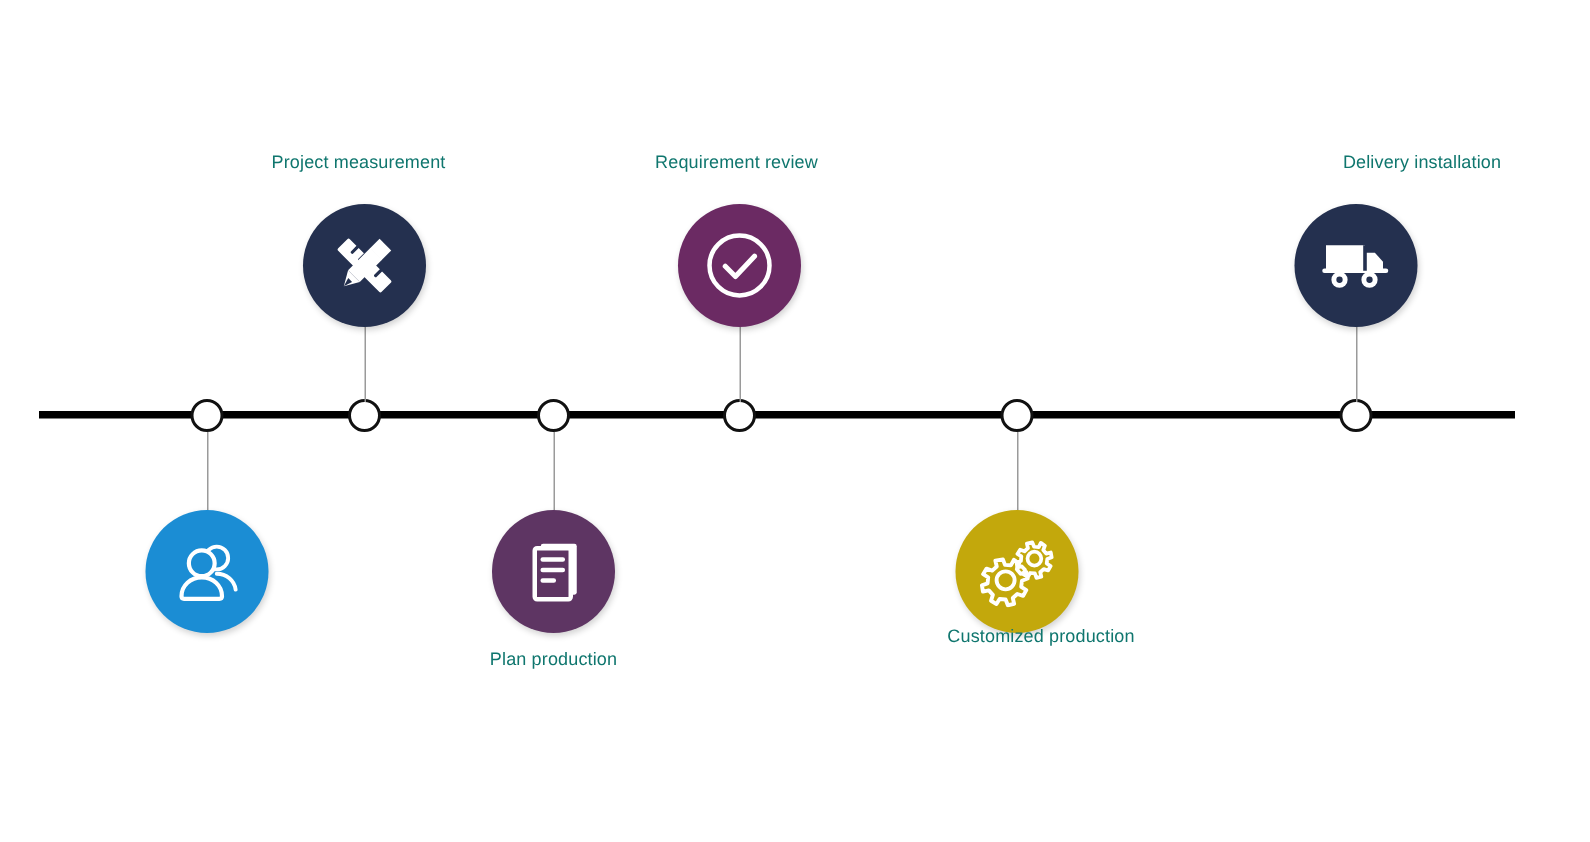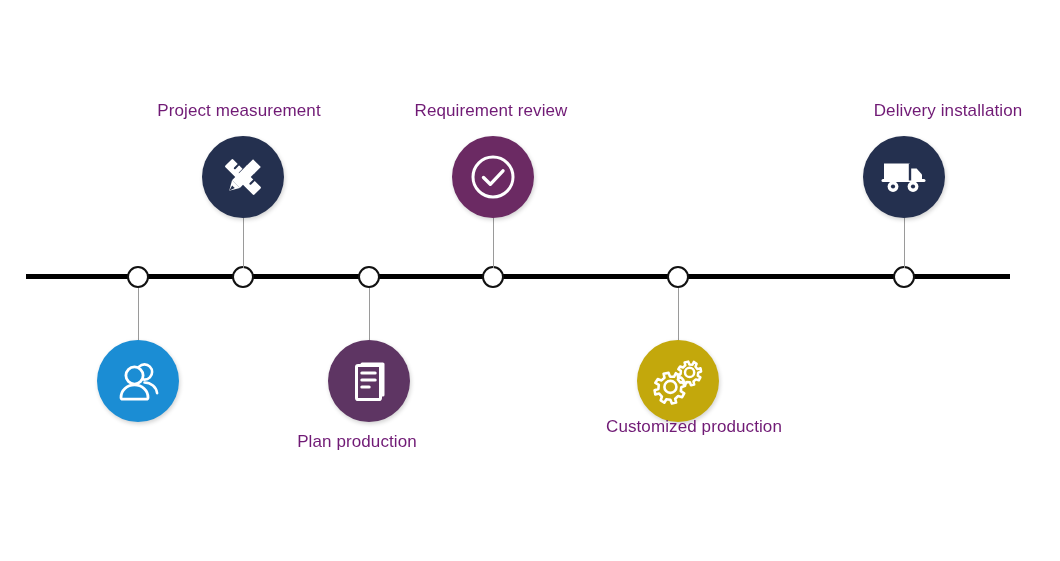--- a/index.html
+++ b/index.html
@@ -65,22 +65,22 @@
     justify-content: center;
     box-shadow: 1px 2px 4px rgba(0,0,0,0.18);
   }
   .badge svg {
     display: block;
   }
 
   
   .caption {
     position: absolute;
-    font-size: 17px;
-    color: #701a75;
+    font-size: 12px;
+    color: #0f766e;
     white-space: nowrap;
     transform: translateX(-50%);
     letter-spacing: 0.1px;
   }
 </style>
 </head>
 <body>
 
 <div id="stage">
 
@@ -125,21 +125,21 @@
   <div class="stem" style="left:369px; top:288px; height:54px;"></div>
   <div class="badge" style="left:369px; top:381px; background:#5e3563;">
     <span>
       <svg width="42" height="44" viewBox="0 0 42 44" fill="none">
         <rect x="12.5" y="3.5" width="24" height="34" rx="1.6" fill="#ffffff"></rect>
         <rect x="8.5" y="6.5" width="24" height="34" rx="1.6" fill="#5e3563" stroke="#ffffff" stroke-width="3"></rect>
         <path d="M13.8 14h13.4M13.8 21h13.4M13.8 28h7.4" stroke="#ffffff" stroke-width="3" stroke-linecap="round"></path>
       </svg>
     </span>
   </div>
-  <div class="caption" style="left:357px; top:432px;">Plan production</div>
+  <div class="caption" style="left:369px; top:432px;">Plan production</div>
 
   <div class="node" style="left:493px;"></div>
   <div class="stem" style="left:493px; top:216px; height:52px;"></div>
   <div class="badge" style="left:493px; top:177px; background:#6b2a63;">
     <span>
       <svg width="50" height="50" viewBox="0 0 50 50" fill="none">
         <circle cx="25" cy="25" r="20" stroke="#ffffff" stroke-width="3"></circle>
         <path d="M15.5 25.5l6.8 6.8L35 18.8" stroke="#ffffff" stroke-width="3.4" stroke-linecap="round" stroke-linejoin="round"></path>
       </svg>
     </span>

